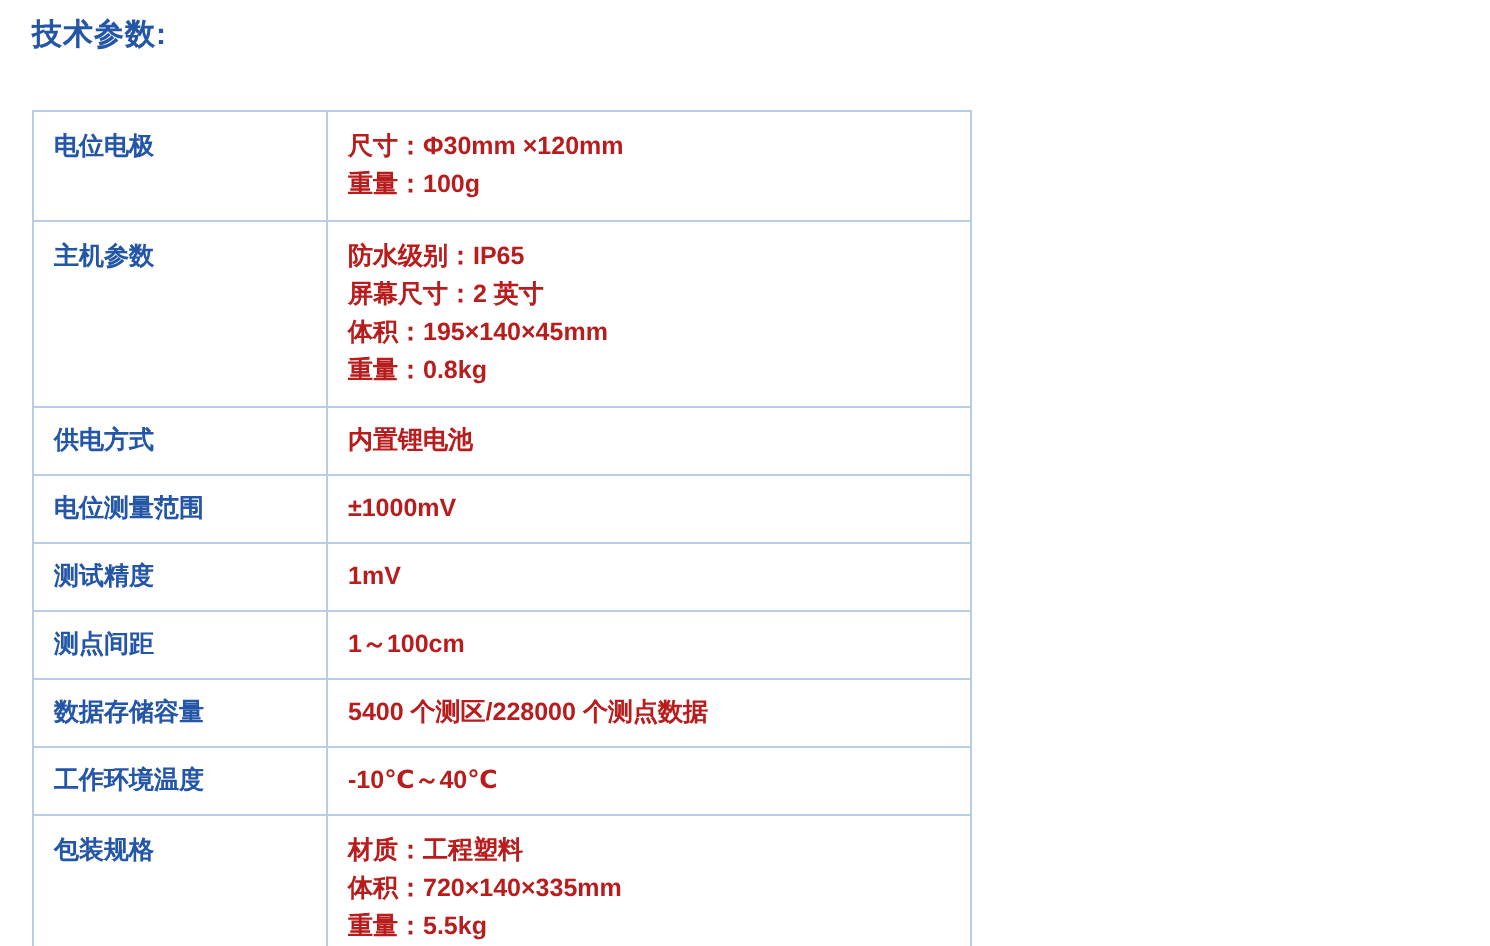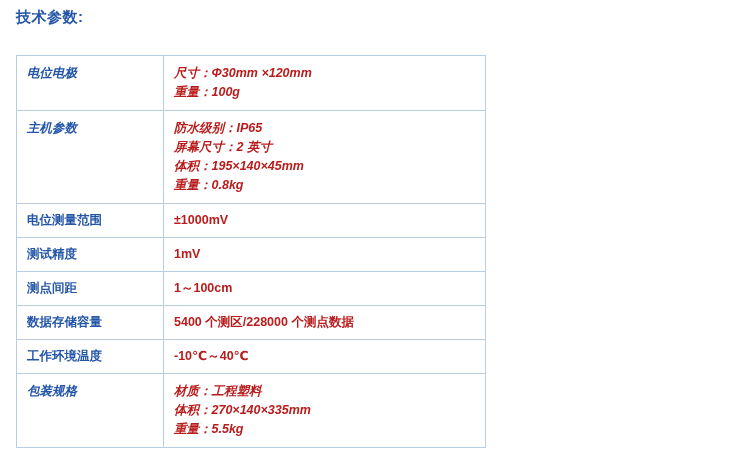--- a/index.html
+++ b/index.html
@@ -53,21 +53,20 @@
     color: #2456a8;
     white-space: nowrap;
   }
   .spec-table td.value {
     font-weight: bold;
     color: #b91c1c;
   }
   .spec-table tr.tall td {
     padding-top: 8px;
     padding-bottom: 8px;
-    font-style: italic;
   }
   .val-line {
     display: block;
     white-space: nowrap;
   }
 </style>
 </head>
 <body>
 
 <div class="page">
@@ -88,20 +87,26 @@
       <tr class="tall">
         <td class="label">主机参数</td>
         <td class="value">
           <span class="val-line">防水级别：IP65</span>
           <span class="val-line">屏幕尺寸：2 英寸</span>
           <span class="val-line">体积：195×140×45mm</span>
           <span class="val-line">重量：0.8kg</span>
         </td>
       </tr>
 
+      <tr>
+        <td class="label">供电方式</td>
+        <td class="value">
+          <span class="val-line">内置锂电池</span>
+        </td>
+      </tr>
 
       <tr>
         <td class="label">电位测量范围</td>
         <td class="value">
           <span class="val-line">±1000mV</span>
         </td>
       </tr>
 
       <tr>
         <td class="label">测试精度</td>
@@ -128,21 +133,21 @@
         <td class="label">工作环境温度</td>
         <td class="value">
           <span class="val-line">-10℃～40℃</span>
         </td>
       </tr>
 
       <tr class="tall">
         <td class="label">包装规格</td>
         <td class="value">
           <span class="val-line">材质：工程塑料</span>
-          <span class="val-line">体积：270×140×335mm</span>
+          <span class="val-line">体积：720×140×335mm</span>
           <span class="val-line">重量：5.5kg</span>
         </td>
       </tr>
 
     </tbody>
   </table>
 
 </div>
 
 </body></html>

